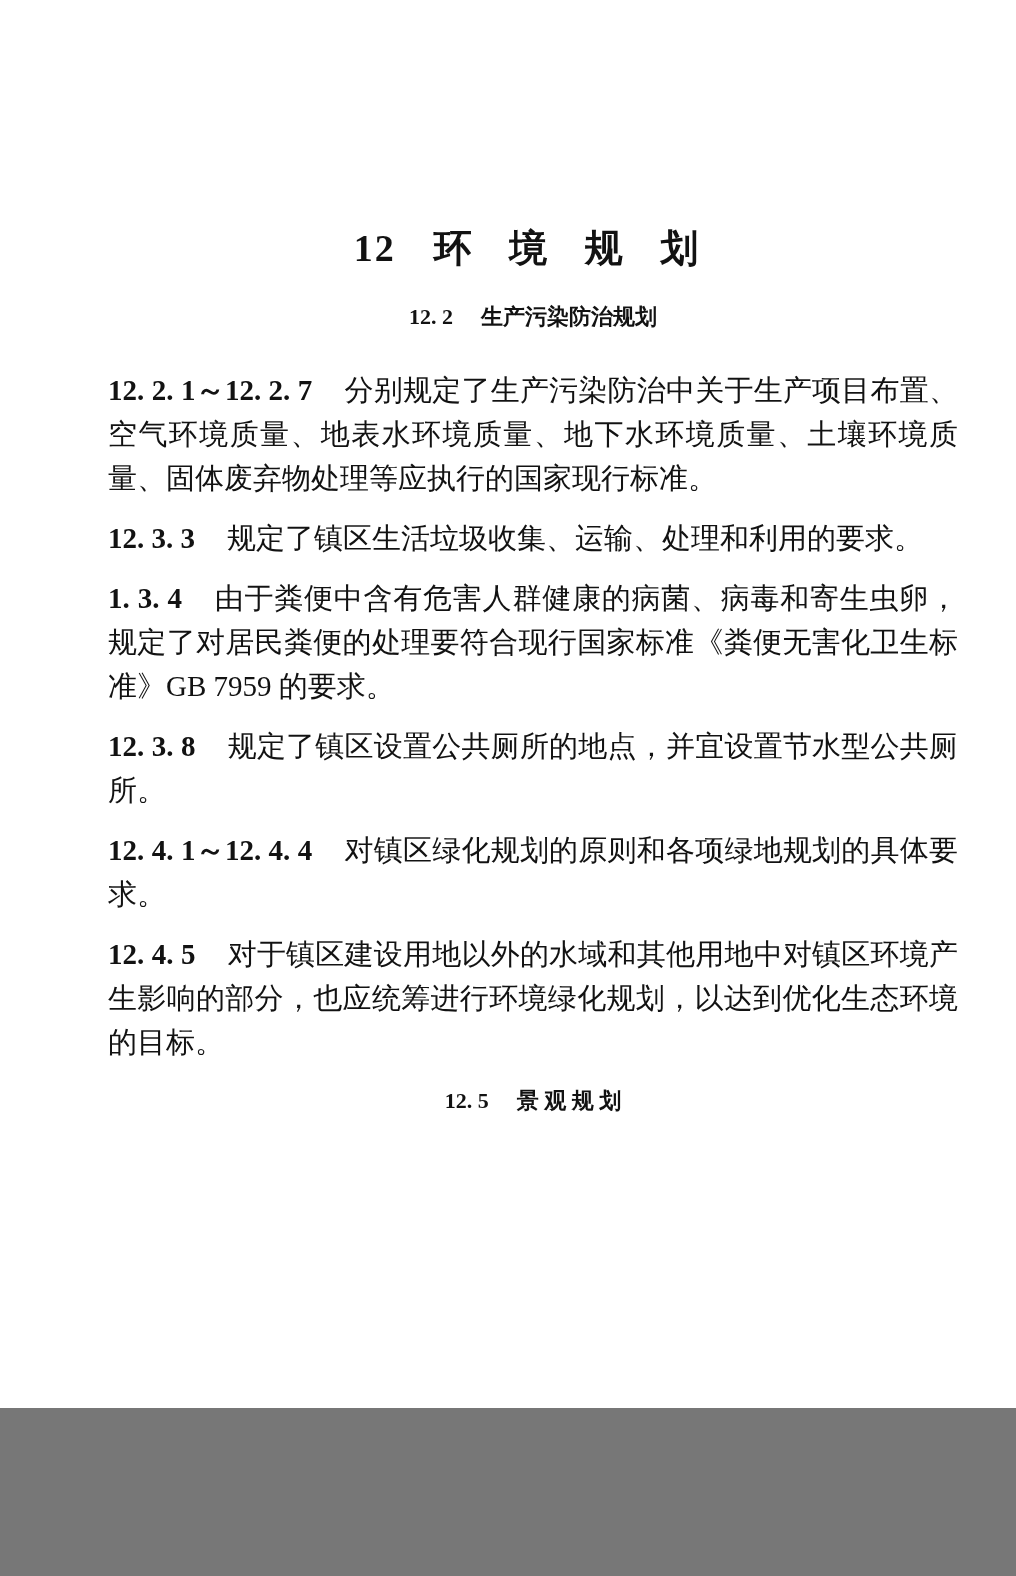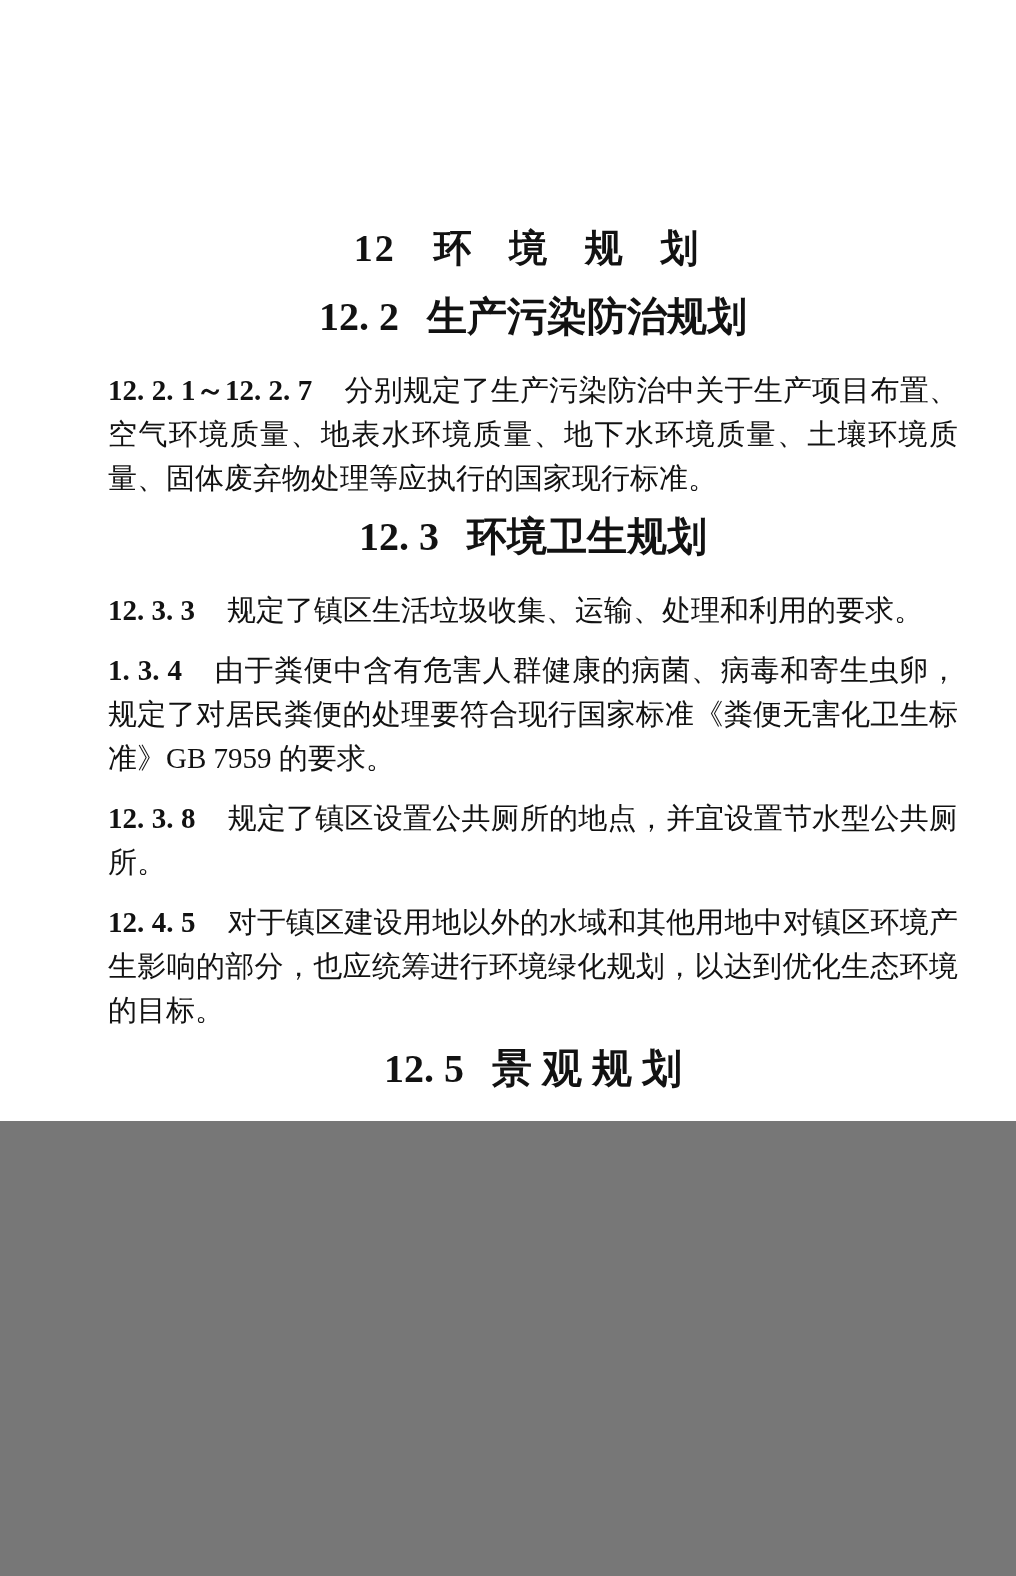--- a/index.html
+++ b/index.html
@@ -3,21 +3,21 @@
 <meta charset="utf-8">
 <style>
   html, body {
     margin: 0;
     padding: 0;
     background: #777;
   }
   .page {
     position: relative;
     width: 1016px;
-    height: 1121px;
+    height: 1408px;
     margin: 0 auto;
     background: #ffffff;
     color: #121212;
     font-family: "Liberation Serif", "DejaVu Serif", serif;
     box-sizing: border-box;
     padding: 228px 42px 0 92px;
     overflow: hidden;
   }
   .chapter-title {
     font-size: 38px;
@@ -28,21 +28,21 @@
     white-space: pre;
   }
   .chapter-title .h-num {
     margin-right: 38px;
     letter-spacing: 2px;
   }
   .chapter-title .h-text {
     letter-spacing: 14px;
   }
   .section-heading {
-    font-size: 40px;
+    font-size: 22px;
     line-height: 30px;
     font-weight: bold;
     text-align: center;
     margin: 22px 0 36px 0;
     white-space: pre;
   }
   .section-heading .h-num {
     margin-right: 28px;
   }
   .clause-paragraph {
@@ -69,30 +69,30 @@
 <body>
 
 <div class="page">
 
   <h1 class="chapter-title"><span class="h-num">12</span><span class="h-text">环 境 规 划</span></h1>
 
   <h2 class="section-heading"><span class="h-num">12. 2</span><span class="h-text">生产污染防治规划</span></h2>
 
   <p class="clause-paragraph"><span class="clause-number">12. 2. 1～12. 2. 7</span><span class="clause-text">分别规定了生产污染防治中关于生产项目布置、空气环境质量、地表水环境质量、地下水环境质量、土壤环境质量、固体废弃物处理等应执行的国家现行标准。</span></p>
 
-  <h2 class="section-heading"><span class="h-num">12. 3</span><span class="h-text">环境卫生规划</span></h2>
 
 
   <p class="clause-paragraph"><span class="clause-number">12. 3. 3</span><span class="clause-text">规定了镇区生活垃圾收集、运输、处理和利用的要求。</span></p>
 
   <p class="clause-paragraph"><span class="clause-number">1. 3. 4</span><span class="clause-text">由于粪便中含有危害人群健康的病菌、病毒和寄生虫卵，规定了对居民粪便的处理要符合现行国家标准《粪便无害化卫生标准》GB 7959 的要求。</span></p>
 
   <p class="clause-paragraph"><span class="clause-number">12. 3. 8</span><span class="clause-text">规定了镇区设置公共厕所的地点，并宜设置节水型公共厕所。</span></p>
 
 
+  <p class="clause-paragraph"><span class="clause-number">12. 4. 1～12. 4. 4</span><span class="clause-text">对镇区绿化规划的原则和各项绿地规划的具体要求。</span></p>
 
   <p class="clause-paragraph"><span class="clause-number">12. 4. 5</span><span class="clause-text">对于镇区建设用地以外的水域和其他用地中对镇区环境产生影响的部分，也应统筹进行环境绿化规划，以达到优化生态环境的目标。</span></p>
 
   <h2 class="section-heading"><span class="h-num">12. 5</span><span class="h-text">景 观 规 划</span></h2>
 
 
   <div class="page-number">92</div>
 
 </div>
 

